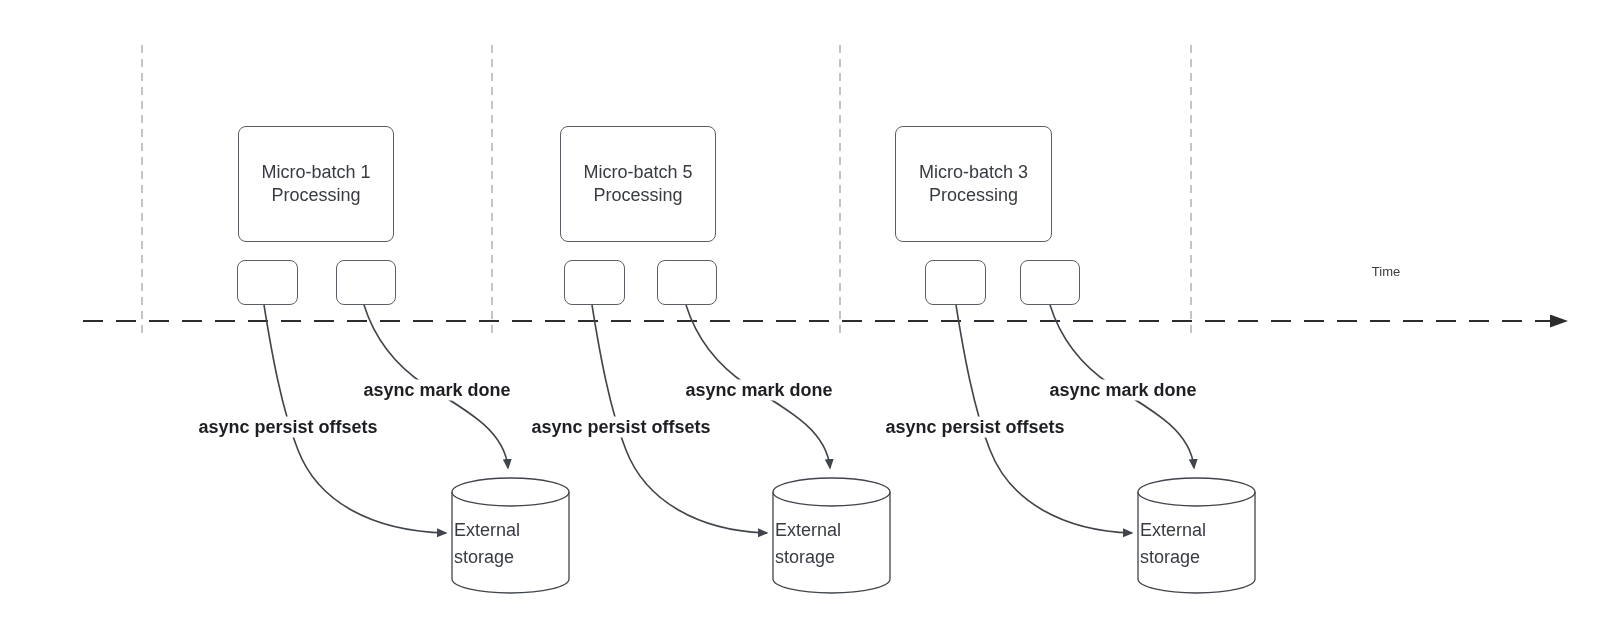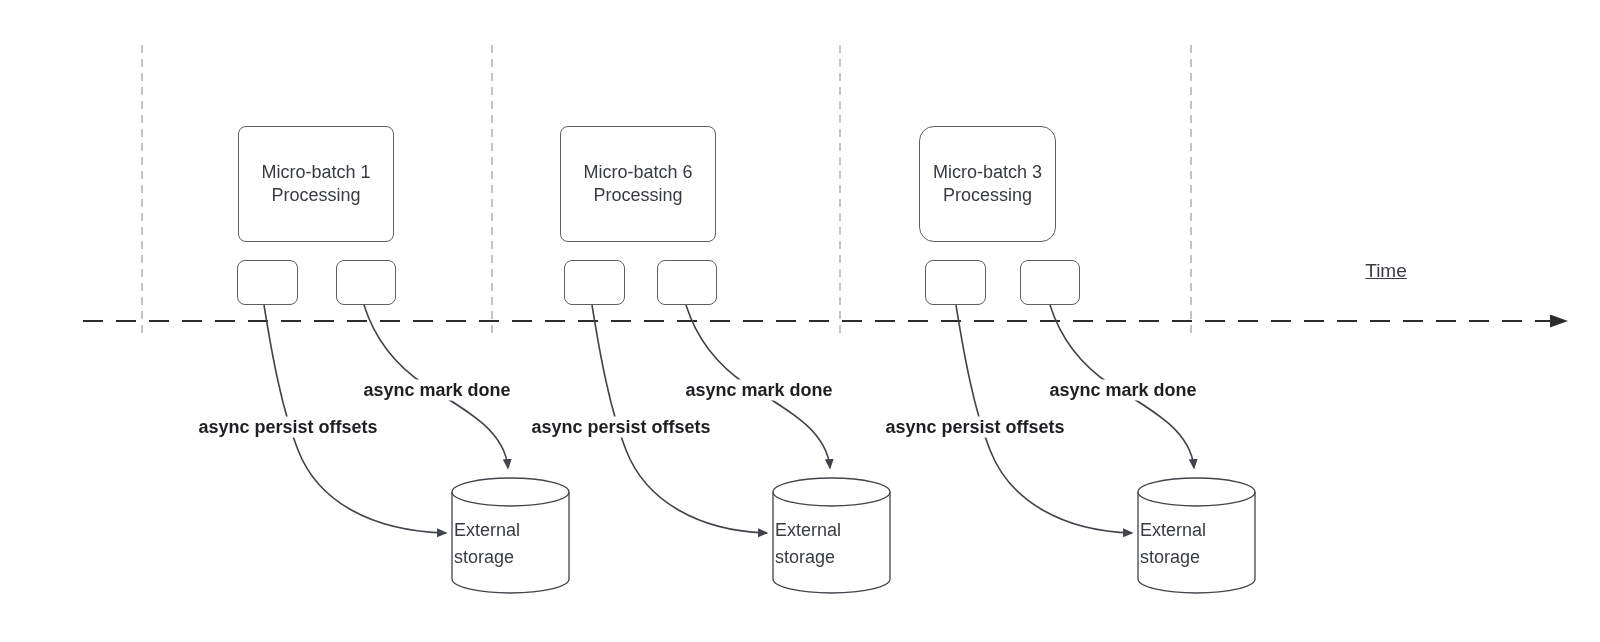--- a/index.html
+++ b/index.html
@@ -47,23 +47,22 @@
     transform: translate(-50%, -50%);
     background: #ffffff;
     padding: 0 3px;
     font-size: 18px; font-weight: bold;
     color: var(--label-text, #1d1f22);
     white-space: nowrap;
   }
   .time-label {
     position: absolute;
     transform: translate(-50%, -50%);
-    font-size: 19px;
+    font-size: 13px;
     color: var(--text, #383c42);
-    text-decoration: underline;
   }
 </style>
 </head>
 <body>
 
 <div class="canvas">
 
   <svg class="layer" width="1600" height="642" viewBox="0 0 1600 642">
     <defs>
       <marker id="arrow" markerUnits="userSpaceOnUse" markerWidth="12" markerHeight="10" refX="9" refY="4.5" orient="auto">
@@ -100,29 +99,29 @@
   <div class="bigbox" style="left:238px; top:126px; width:156px; height:116px;">
     <span>Micro-batch 1 Processing</span>
   </div>
   <div class="smallbox" style="left:237px; top:260px; width:61px; height:45px;"></div>
   <div class="smallbox" style="left:336px; top:260px; width:60px; height:45px;"></div>
   <div class="edge-label" style="left:288px; top:427px;">async persist offsets</div>
   <div class="edge-label" style="left:437px; top:390px;">async mark done</div>
   <div class="storage-label" style="left:510px; top:517px;">External storage</div>
 
   <div class="bigbox" style="left:560px; top:126px; width:156px; height:116px;">
-    <span>Micro-batch 6 Processing</span>
+    <span>Micro-batch 5 Processing</span>
   </div>
   <div class="smallbox" style="left:564px; top:260px; width:61px; height:45px;"></div>
   <div class="smallbox" style="left:657px; top:260px; width:60px; height:45px;"></div>
   <div class="edge-label" style="left:621px; top:427px;">async persist offsets</div>
   <div class="edge-label" style="left:759px; top:390px;">async mark done</div>
   <div class="storage-label" style="left:831px; top:517px;">External storage</div>
 
-  <div class="bigbox" style="left:919px; top:126px; width:137px; height:116px;border-radius:15px;">
+  <div class="bigbox" style="left:895px; top:126px; width:157px; height:116px;">
     <span>Micro-batch 3 Processing</span>
   </div>
   <div class="smallbox" style="left:925px; top:260px; width:61px; height:45px;"></div>
   <div class="smallbox" style="left:1020px; top:260px; width:60px; height:45px;"></div>
   <div class="edge-label" style="left:975px; top:427px;">async persist offsets</div>
   <div class="edge-label" style="left:1123px; top:390px;">async mark done</div>
   <div class="storage-label" style="left:1196px; top:517px;">External storage</div>
 
   <div class="time-label" style="left:1386px; top:271px;">Time</div>
 

